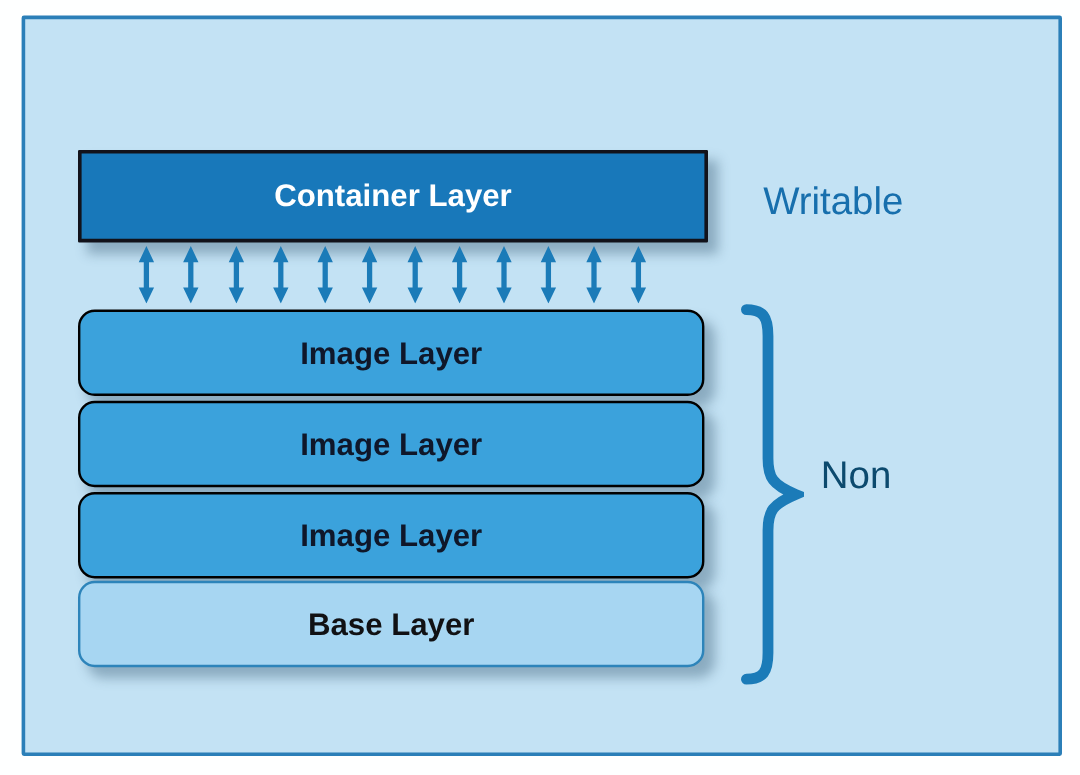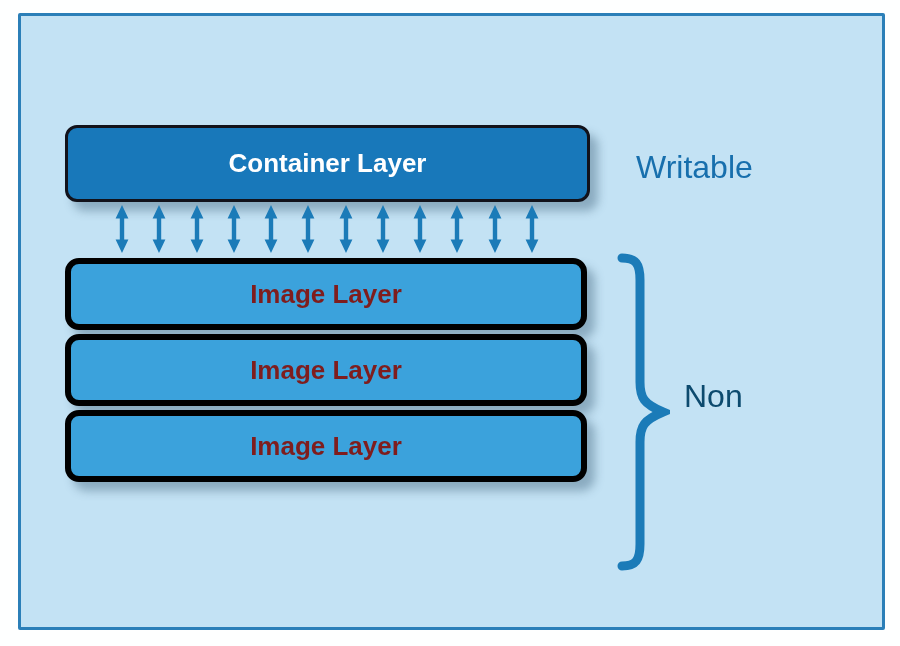--- a/index.html
+++ b/index.html
@@ -42,28 +42,28 @@
     font-size: 26px;
     border-radius: 14px;
     box-shadow: 8px 9px 10px rgba(55, 90, 115, 0.40);
   }
   .container-layer {
     top: 125px;
     height: 77px;
     width: 525px;
     background: #1878ba;
     border: 3px solid #12121a;
-    border-radius: 12px;
+    border-radius: 1px;
     color: #ffffff;
   }
   .image-layer {
     height: 72px;
     background: #3ba2dc;
-    border: 6px solid #000000;
-    color: #7f1d1d;
+    border: 2px solid #000000;
+    color: #0f172a;
   }
   .image-layer-0 { top: 258px; }
   .image-layer-1 { top: 334px; }
   .image-layer-2 { top: 410px; }
   .base-layer {
     top: 484px;
     height: 72px;
     background: #a7d6f2;
     border: 2px solid #2d84ba;
     color: #111114;
@@ -149,20 +149,23 @@
   </div>
 
   <div class="layer-box image-layer image-layer-1" style="background: rgb(59, 162, 220);">
     <span>Image Layer</span>
   </div>
 
   <div class="layer-box image-layer image-layer-2" style="background: rgb(59, 162, 220);">
     <span>Image Layer</span>
   </div>
 
+  <div class="layer-box base-layer" style="background: rgb(167, 214, 242);">
+    <span>Base Layer</span>
+  </div>
 
   <div class="brace-wrap">
     <svg width="54" height="320" viewBox="0 0 54 320" xmlns="http://www.w3.org/2000/svg">
       <path id="brace-path" d="M 6 6 C 20 6 24 12 24 28 L 24 130 C 24 146 28 152 47 160 C 28 168 24 174 24 190 L 24 292 C 24 308 20 314 6 314" fill="none" stroke="#1b7bb8" stroke-width="9" stroke-linecap="round"></path>
     </svg>
   </div>
 
   <div class="side-label writable-label" style="color: rgb(23, 111, 173);">Writable</div>
 
   <div class="side-label non-writeable-label" style="color: #0c4a6e;">

